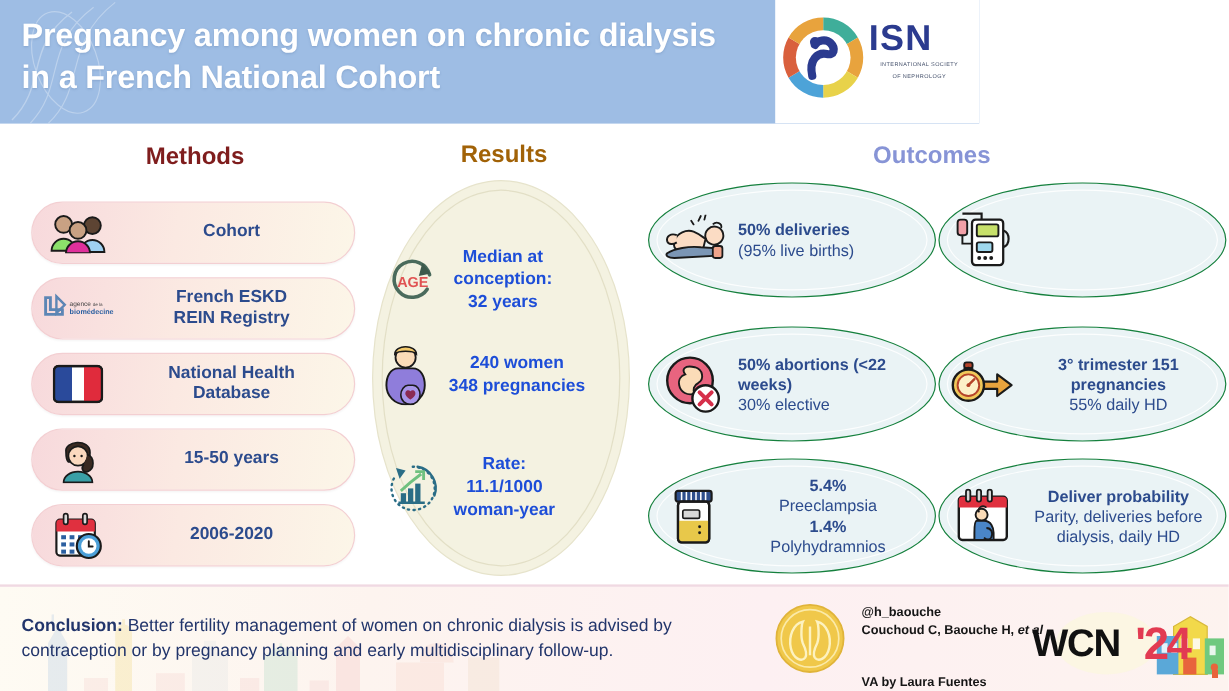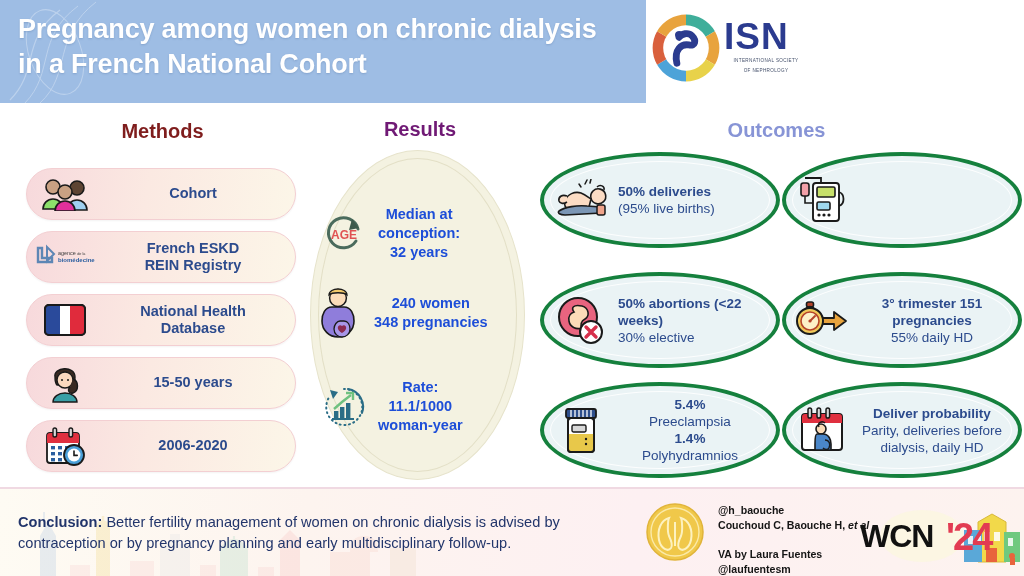--- a/index.html
+++ b/index.html
@@ -27,27 +27,27 @@
     letter-spacing: -.2px;
     text-shadow: 0 1px 2px rgba(60,90,140,.25);
   }
   .header-right-block {
     position: absolute; right: 0; top: 0; width: 170px; height: 103px;
     background: #ffffff;
   }
   .isn-logo { position: absolute; right: 8px; top: 8px; width: 160px; height: 82px; }
   .isn-mark { position: absolute; left: 0; top: 2px; width: 76px; height: 76px; }
   .isn-text { position: absolute; left: 76px; top: 10px; width: 86px; }
-  .isn-name { font-size: 37px; font-weight: bold; color: #2b3b8f; letter-spacing: 1px; line-height: 1; }
+  .isn-name { font-size: 30px; font-weight: bold; color: #2b3b8f; letter-spacing: 1px; line-height: 1; }
   .isn-sub { font-size: 4.6px; color: #44506b; letter-spacing: .35px; line-height: 1.5; margin-top: 3px; text-align: center; width: 84px;}
 
   
   .col-title { position: absolute; font-size: 20px; font-weight: bold; text-align: center; }
   #t-methods  { left: 60px;  top: 120px; width: 205px; color: #7f1d1d; }
-  #t-results  { left: 355px; top: 118px; width: 130px; color: #701a75; }
+  #t-results  { left: 355px; top: 118px; width: 130px; color: #a16207; }
   #t-outcomes { left: 680px; top: 119px; width: 193px; color: #8794d6; }
 
   
   .pill {
     position: absolute; left: 26px; width: 270px; height: 52px;
     border-radius: 26px;
     background: linear-gradient(100deg, #f7d9dc 0%, #fbe9e2 45%, #fcf6e8 100%);
     border: 1px solid #f3cfd2;
     box-shadow: 0 1px 2px rgba(0,0,0,.05);
     display: flex; align-items: center;
@@ -73,21 +73,21 @@
   .rrow .rtext { color: #1d4ed8; font-weight: bold; font-size: 14.5px; line-height: 1.32; text-align: center; }
   #r0 { left: 322px; top: 205px; width: 200px; }
   #r1 { left: 318px; top: 288px; width: 206px; }
   #r2 { left: 322px; top: 378px; width: 200px; }
 
   
   .ocell {
     position: absolute; width: 240px; height: 96px;
     border-radius: 50% / 50%;
     background: #eaf3f5;
-    border: 4px solid #15803d;
+    border: 1px solid #15803d;
     display: flex; align-items: center;
   }
   .ocell::after {
     content:""; position:absolute; left:6px; top:5px; right:6px; bottom:5px;
     border-radius:50%/50%; border:1px solid rgba(255,255,255,.85);
   }
   .ocell .oicon { width: 74px; flex: none; display: flex; justify-content: center; align-items: center; z-index:1;}
   .ocell .otext { flex: 1; padding-right: 14px; color: #2c4b8d; font-size: 13.5px; line-height: 1.26; z-index:1;}
   .ocell .otext b { font-weight: bold; }
   .oc-left  { text-align: left; }
@@ -102,21 +102,21 @@
   }
   .skyline { position: absolute; left: 10px; top: 6px; width: 470px; height: 83px; opacity: .33; }
   .conclusion {
     position: absolute; left: 18px; top: 512px; width: 600px;
     color: #22356b; font-size: 14.6px; line-height: 1.42;
   }
   .conclusion b { font-weight: bold; }
   .kidney-emblem { position: absolute; left: 645px; top: 502px; width: 60px; height: 60px; }
   .authors { position: absolute; left: 718px; top: 503px; width: 190px; color: #151515; font-size: 10.6px; line-height: 1.45; }
   .authors .italic { font-style: italic; }
-  .authors .blk { margin-top: 13px; }
+  .authors .blk { margin-top: 28px; }
   .wcn { position: absolute; left: 860px; top: 508px; width: 164px; height: 62px; }
   .wcn-text { position: absolute; left: 0; top: 10px; font-size: 32px; font-weight: bold; color: #111; letter-spacing: -1px; }
   .wcn-24 { position: absolute; left: 86px; top: 8px; font-size: 38px; font-weight: bold; color: #e23b52; letter-spacing: -2px; }
 </style>
 </head>
 <body>
 
 <div class="header">
   <svg class="header-swoosh" viewBox="0 0 250 103">
     <path d="M10,100 C40,70 20,40 60,10" stroke="#ffffff" stroke-width="1.2" fill="none"></path>

